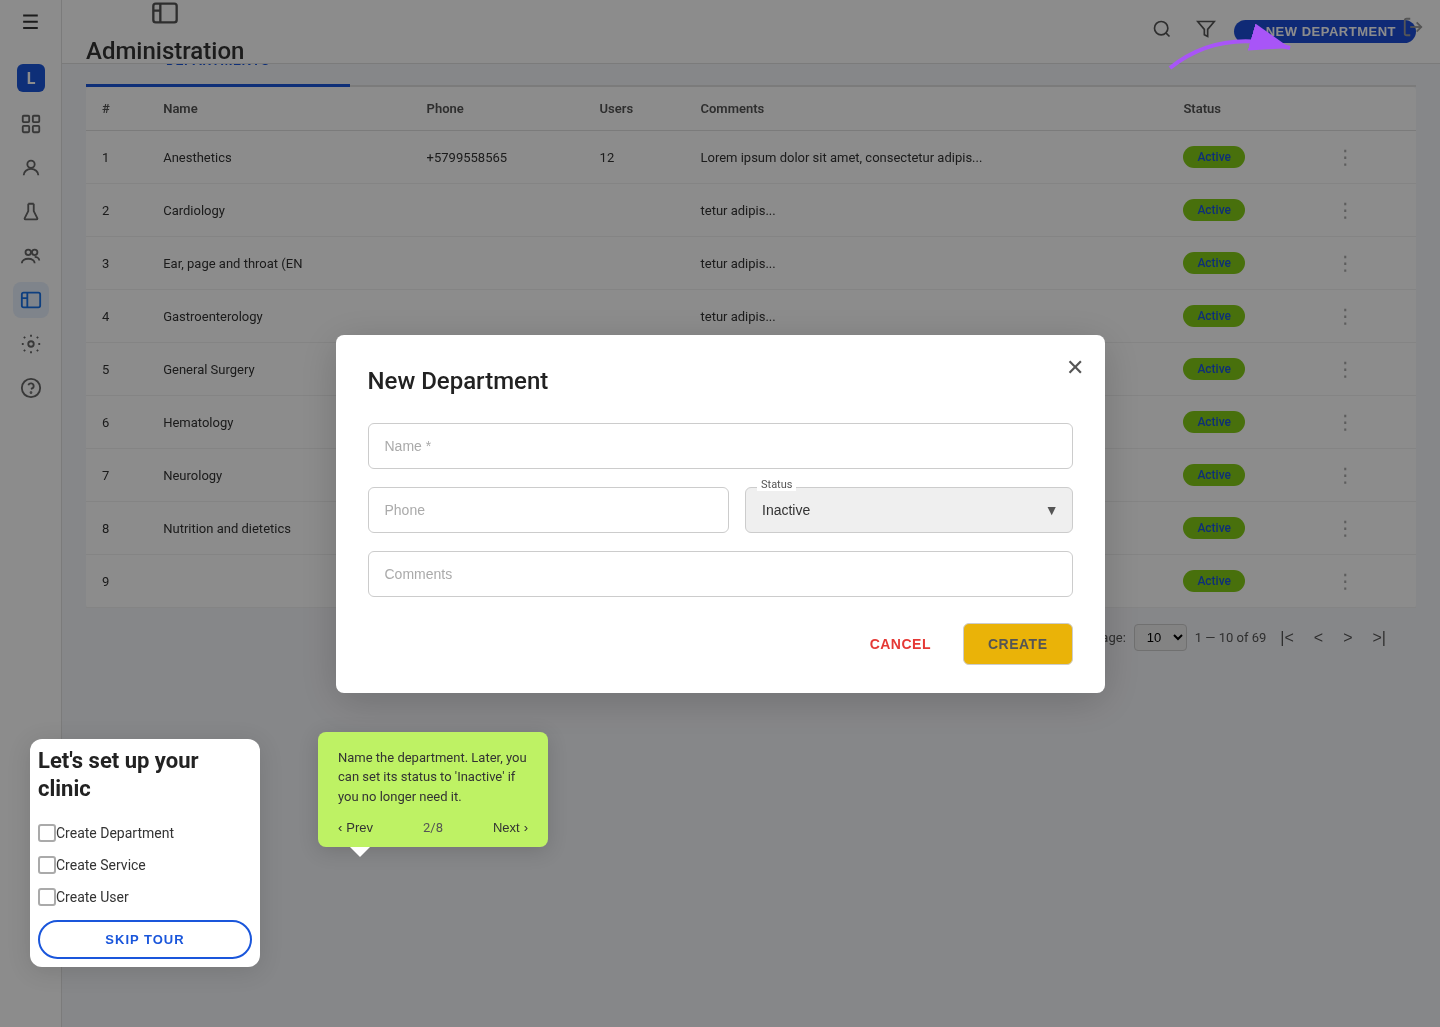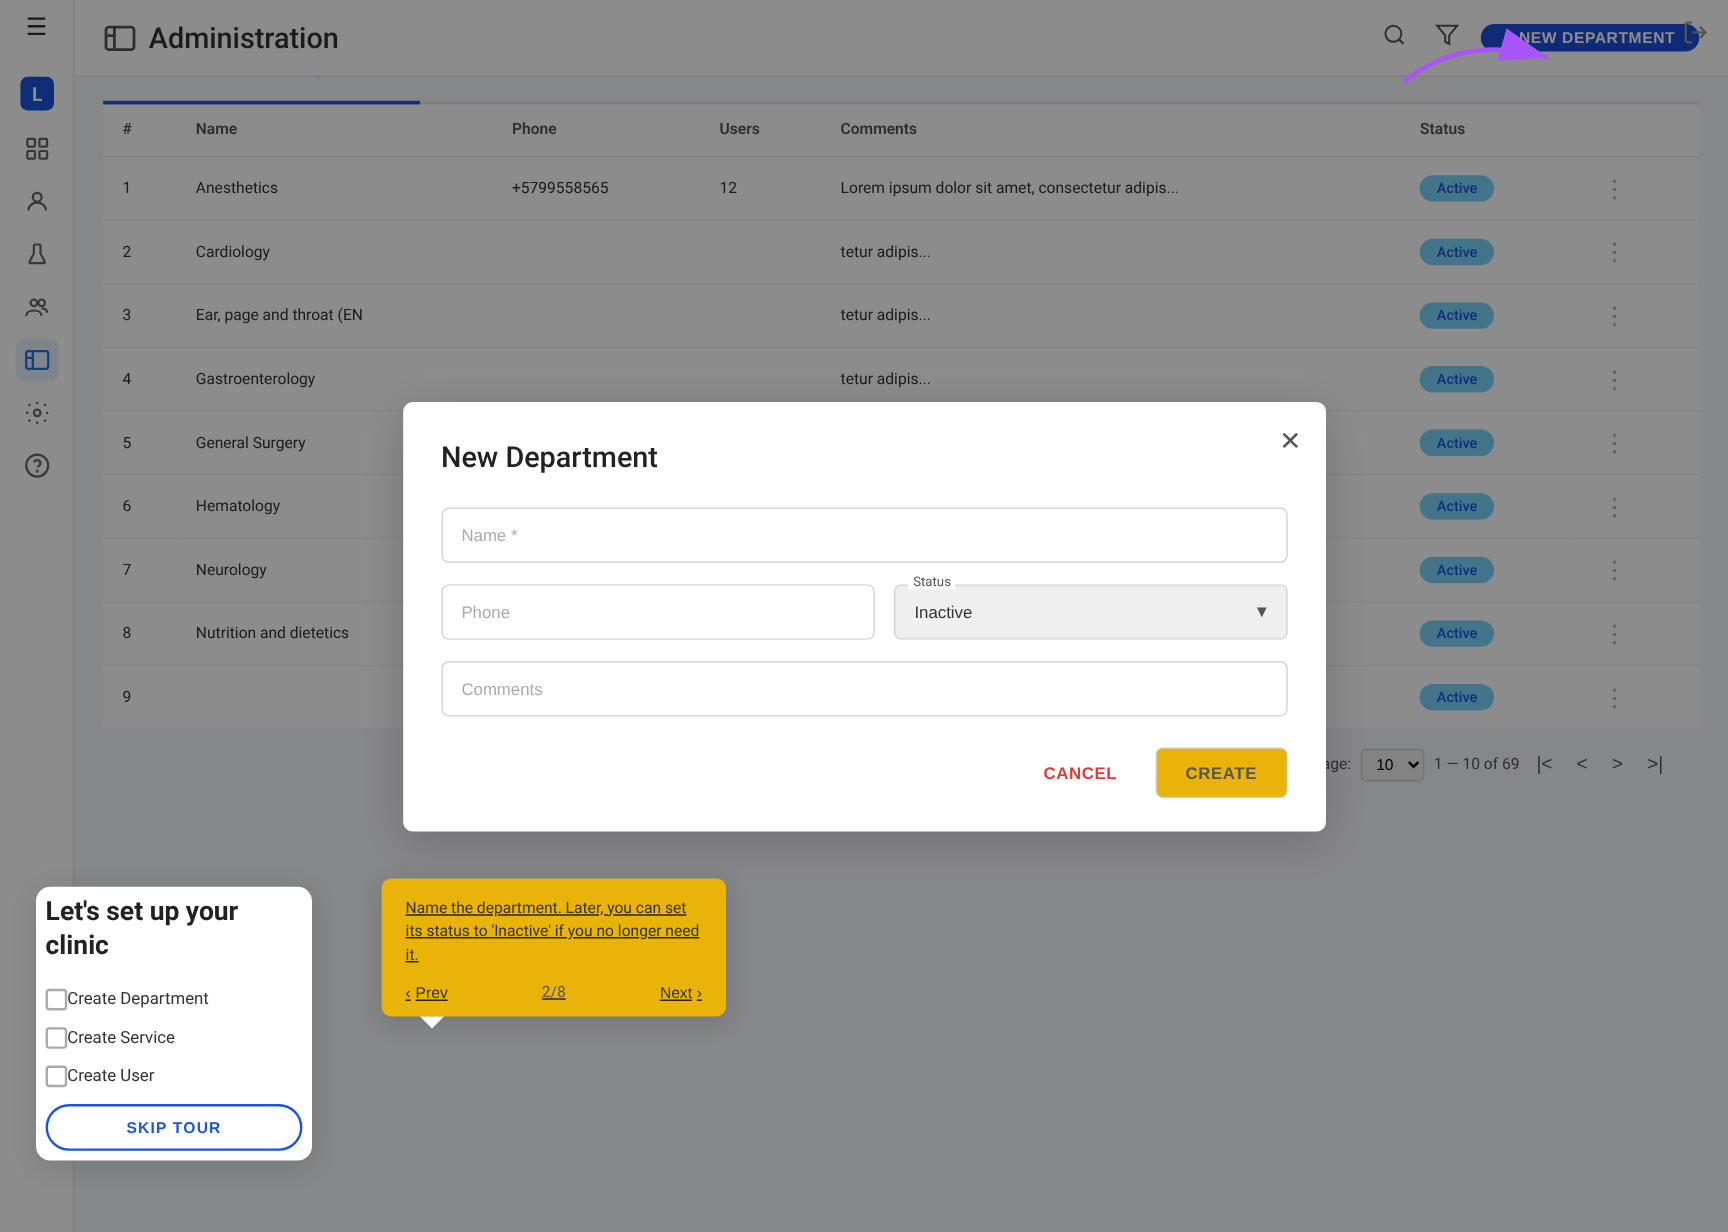--- a/index.html
+++ b/index.html
@@ -14,42 +14,42 @@
     .sidebar-icon { width: 36px; height: 36px; display: flex; align-items: center; justify-content: center; border-radius: 8px; margin-bottom: 8px; cursor: pointer; color: #666; font-size: 18px; }
     .sidebar-icon.active { background: #e8f0fe; color: #1a73e8; }
     .sidebar-hamburger { margin-bottom: 20px; cursor: pointer; color: #333; font-size: 20px; }
 
     
     .topbar {
       position: fixed; left: 62px; top: 0; right: 0; height: 64px; background: #fff;
       border-bottom: 1px solid #e0e0e0; display: flex; align-items: center; padding: 0 24px;
       z-index: 9;
     }
-    .topbar-title { font-size: 24px; font-weight: 500; color: #333; display: flex; align-items: center; gap: 10px; }
+    .topbar-title { font-size: 24px; font-weight: 500; color: #333; display: flex; align-items: center; gap: 10px; flex-direction: column; }
     .topbar-actions { margin-left: auto; display: flex; align-items: center; gap: 12px; }
     .topbar-btn { background: #1d4ed8; color: #fff; border: none; border-radius: 24px; padding: 4px 20px; font-size: 13px; font-weight: 600; cursor: pointer; display: flex; gap: 6px; letter-spacing: 0.5px; }
     .topbar-icon-btn { background: none; border: none; cursor: pointer; color: #555; font-size: 20px; padding: 6px; }
     .logout-icon { position: fixed; right: 16px; top: 16px; color: #555; font-size: 22px; cursor: pointer; z-index: 100; }
 
     
     .main { margin-left: 62px; padding-top: 36px; }
     .content { padding: 0 24px; }
 
     
     .tabs { display: flex; border-bottom: 2px solid #e0e0e0; margin-bottom: 0; }
     .tab { padding: 16px 80px; font-size: 14px; font-weight: 500; cursor: pointer; color: #666; border-bottom: 3px solid transparent; margin-bottom: -2px; text-align: center; }
     .tab.active { color: #1a56db; border-bottom: 3px solid #1a56db; font-weight: 600; letter-spacing: 0.5px; }
 
     
     .table-container { background: #fff; border-radius: 4px; }
     .table { width: 100%; border-collapse: collapse; }
     .table th { text-align: left; padding: 14px 16px; font-size: 13px; font-weight: 600; color: #555; border-bottom: 1px solid #e0e0e0; }
     .table td { padding: 14px 16px; font-size: 13px; color: #333; border-bottom: 1px solid #f0f0f0; }
     .badge { display: inline-block; padding: 4px 14px; border-radius: 20px; font-size: 12px; font-weight: 500; }
-    .badge-active { background: #7dd3fc; color: #1a56db; }
+    .badge-active { background: #84cc16; color: #1a56db; }
     .three-dots { color: #aaa; font-size: 20px; cursor: pointer; padding: 2px 8px; }
 
     
     .pagination { display: flex; align-items: center; justify-content: flex-end; padding: 16px 24px; gap: 8px; font-size: 13px; color: #555; }
     .pagination select { border: 1px solid #ccc; border-radius: 4px; padding: 4px 8px; font-size: 13px; }
     .pag-btn { background: none; border: none; cursor: pointer; color: #555; font-size: 16px; padding: 4px 6px; }
     .pag-btn:disabled { color: #ccc; }
 
     
     .overlay {
@@ -71,22 +71,22 @@
     .status-wrapper { position: relative; flex: 1; }
     .status-label { position: absolute; top: -9px; left: 12px; background: #fff; font-size: 11px; color: #555; padding: 0 4px; }
     .status-select { width: 100%; border: 1px solid #ccc; border-radius: 6px; padding: 14px 16px; font-size: 14px; outline: none; color: #333; appearance: none; cursor: pointer; }
     .status-arrow { position: absolute; right: 14px; top: 50%; transform: translateY(-50%); color: #555; font-size: 14px; pointer-events: none; }
     .modal-actions { display: flex; justify-content: flex-end; gap: 12px; margin-top: 8px; }
     .btn-cancel { background: none; border: none; color: #e53935; font-size: 14px; font-weight: 600; padding: 12px 20px; cursor: pointer; letter-spacing: 0.5px; }
     .btn-create { background: #eab308; border: 1px solid #ccc; border-radius: 6px; color: #555; font-size: 14px; font-weight: 700; padding: 12px 24px; cursor: pointer; letter-spacing: 0.5px; }
 
     
     .tooltip {
-      position: fixed; left: 318px; bottom: 180px; background: #eab308; border-radius: 8px;
-      padding: 16px 20px 12px; box-shadow: 0 4px 20px rgba(0,0,0,0.15); width: 287px; z-index: 70; text-decoration: underline;
+      position: fixed; left: 318px; bottom: 180px; background: #bef264; border-radius: 8px;
+      padding: 16px 20px 12px; box-shadow: 0 4px 20px rgba(0,0,0,0.15); width: 230px; z-index: 70;
     }
     .tooltip-text { font-size: 13px; color: #333; margin-bottom: 14px; line-height: 1.5; }
     .tooltip-nav { display: flex; align-items: center; justify-content: space-between; }
     .tooltip-btn { background: none; border: none; cursor: pointer; color: #333; font-size: 13px; display: flex; align-items: center; gap: 4px; font-weight: 500; }
     .tooltip-page { font-size: 13px; color: #555; }
     .tooltip-arrow { position: absolute; bottom: -10px; left: 32px; width: 0; height: 0; border-left: 10px solid transparent; border-right: 10px solid transparent; border-top: 10px solid #fff; }
 
     
     .setup-panel {
       position: fixed; left: 30px; bottom: 60px; background: #fff; border-radius: 12px;

